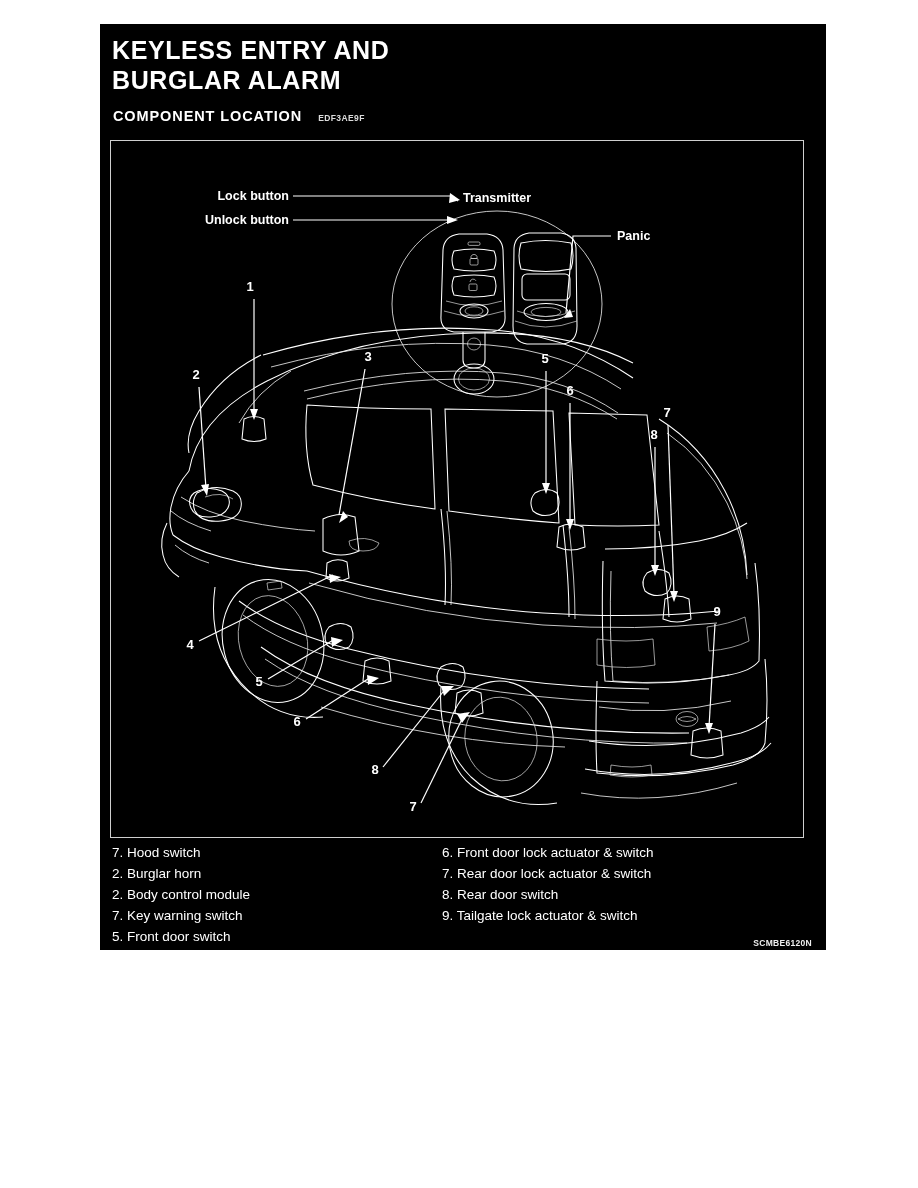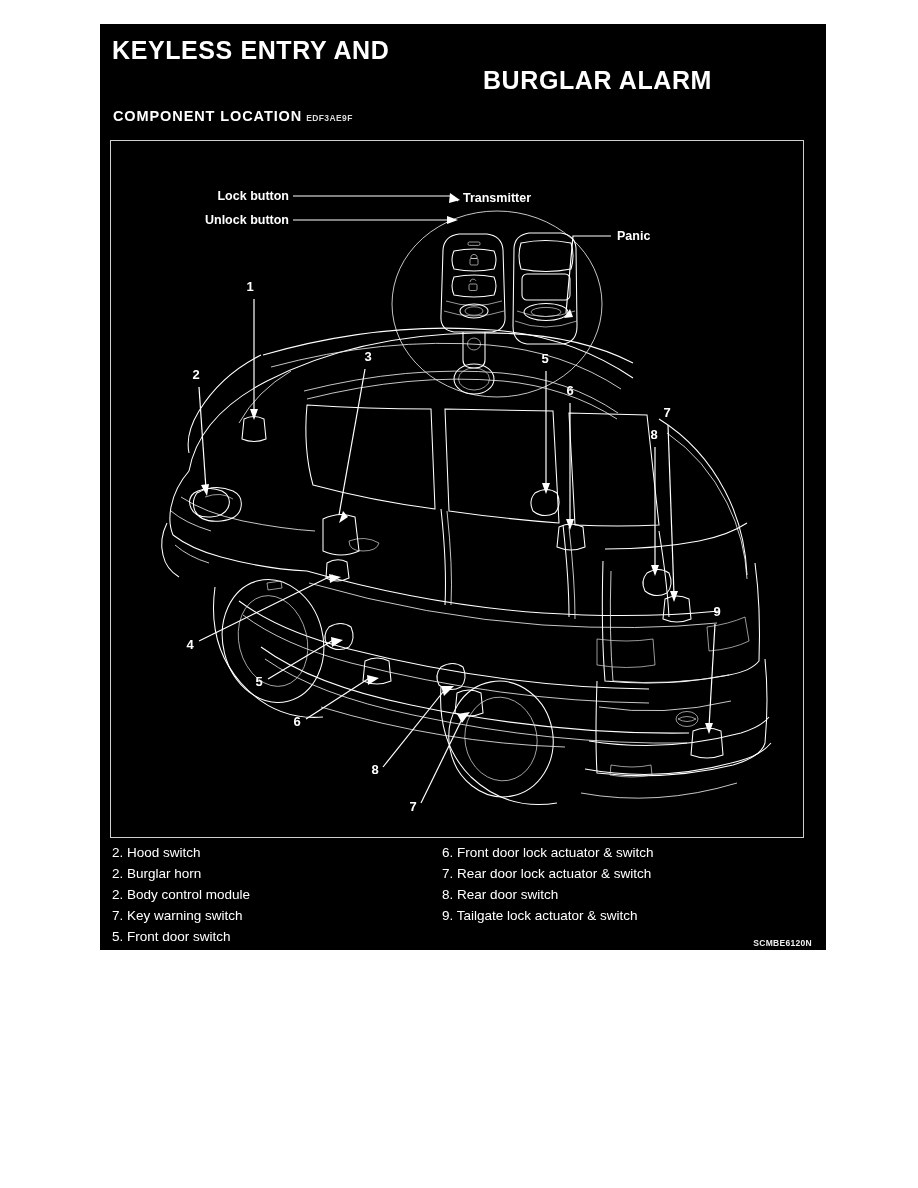--- a/index.html
+++ b/index.html
@@ -31,29 +31,29 @@
     position: absolute;
     left: 12px;
     top: 12px;
     width: 600px;
     color: #ffffff;
     font-size: 25px;
     font-weight: bold;
     line-height: 1.18;
     letter-spacing: 0.6px;
   }
-  #page-title .line2 { display: block; text-align: right; }
+  #page-title .line2 { display: block; }
 
   #section-row {
     position: absolute;
     left: 13px;
     top: 84px;
     display: flex;
     align-items: baseline;
-    gap: 4px;
+    gap: 16px;
   }
   #section-title {
     color: #ffffff;
     font-size: 14.5px;
     font-weight: bold;
     letter-spacing: 0.9px;
   }
   #section-code {
     color: #dcdcdc;
     font-size: 8.5px;
@@ -347,21 +347,21 @@
 
         <text class="num" x="606" y="475" text-anchor="middle">9</text>
         <path class="lead" d="M604 483 L598 586"></path>
         <path d="M594 582 l4 11 l4 -11 z" fill="#ffffff"></path>
       </g>
     </svg>
   </div>
 
   <div id="legend">
     <div class="legend-col left">
-      <div class="legend-item">2. Hood switch</div>
+      <div class="legend-item">7. Hood switch</div>
       <div class="legend-item">2. Burglar horn</div>
       <div class="legend-item">2. Body control module</div>
       <div class="legend-item">7. Key warning switch</div>
       <div class="legend-item">5. Front door switch</div>
     </div>
     <div class="legend-col right">
       <div class="legend-item">6. Front door lock actuator &amp; switch</div>
       <div class="legend-item">7. Rear door lock actuator &amp; switch</div>
       <div class="legend-item">8. Rear door switch</div>
       <div class="legend-item">9. Tailgate lock actuator &amp; switch</div>

